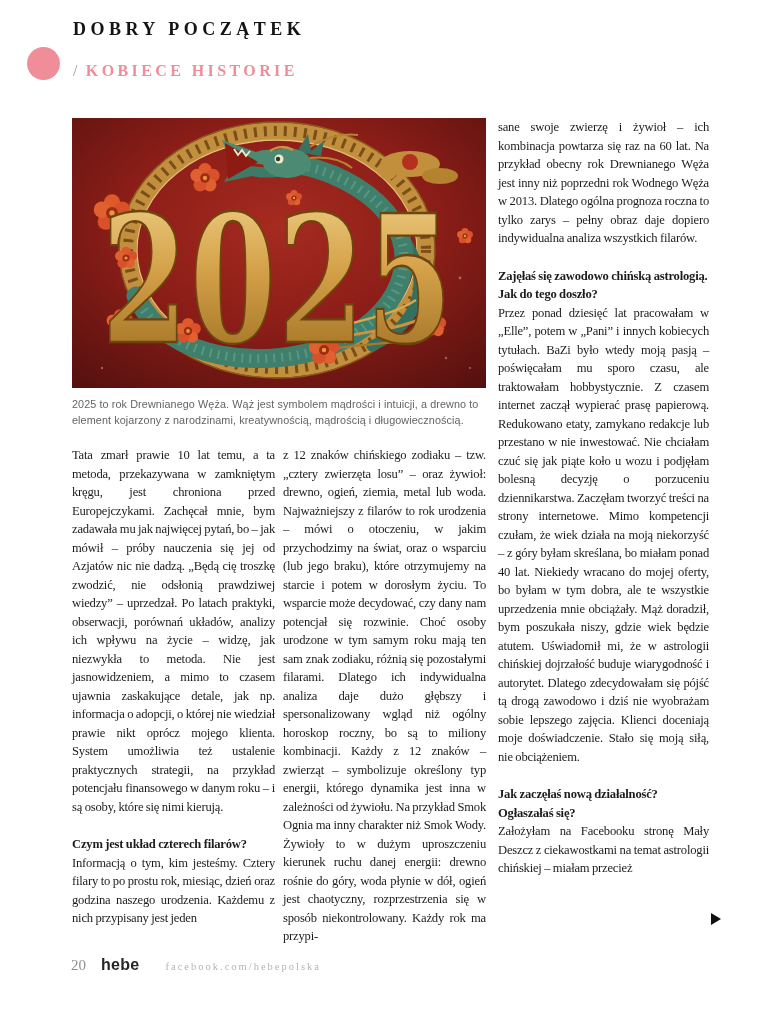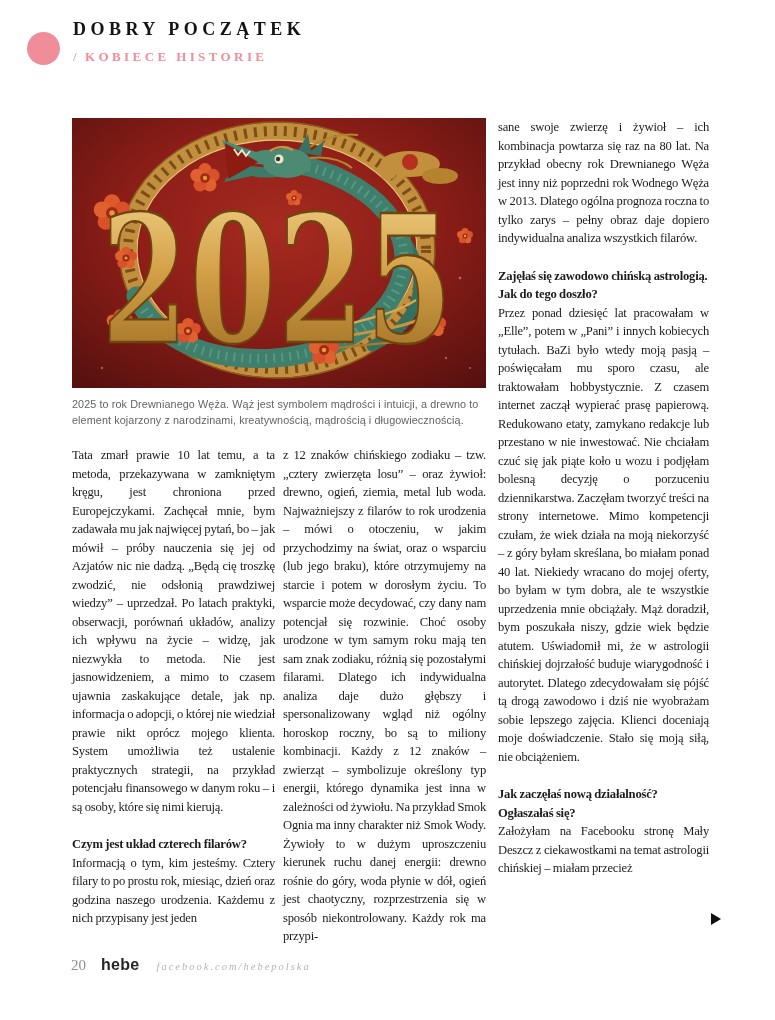--- a/index.html
+++ b/index.html
@@ -5,21 +5,21 @@
   html,body{margin:0;padding:0;}
   body{
     width:775px;height:1020px;position:relative;background:#ffffff;
     font-family:"Liberation Serif", serif;color:#1c1c1c;overflow:hidden;
   }
   
   .header{position:absolute;top:19px;left:27px;display:flex;align-items:flex-end;}
   .brand-dot{width:33px;height:33px;border-radius:50%;background:#ef8e99;margin-top:3px;flex:0 0 auto;}
   .header-text{margin-left:13px;}
   .section-title{font-size:18px;font-weight:bold;letter-spacing:4.5px;color:#141414;line-height:1.2;}
-  .subsection{margin-top:8px;font-size:13px;font-weight:bold;letter-spacing:3.4px;color:#ef8e99;}
+  .subsection{margin-top:21px;font-size:16px;font-weight:bold;letter-spacing:3.4px;color:#ef8e99;}
   .subsection .slash{color:#9b9b9b;font-weight:normal;margin-right:5px;}
   
   .main{position:absolute;top:118px;left:72px;width:637px;display:flex;}
   .left-wrap{width:414px;flex:0 0 auto;}
   .figure svg{display:block;}
   .caption{
     margin-top:8px;font-family:"Liberation Sans", sans-serif;font-size:10.8px;
     color:#646464;line-height:16px;letter-spacing:0.1px;
   }
   .cols{display:flex;margin-top:18px;gap:8px;}
@@ -28,21 +28,21 @@
     letter-spacing:-0.2px;word-spacing:-0.4px;
   }
   .col-1,.col-2{width:203px;flex:0 0 auto;}
   .col-3{width:211px;flex:0 0 auto;margin-left:12px;}
   .bodycol p{margin:0;}
   .qhead{font-weight:bold;margin-top:19px !important;text-align:left;}
   
   .footer{position:absolute;top:956px;left:71px;display:flex;align-items:baseline;}
   .page-num{font-size:15px;color:#8f8f8f;}
   .logo{font-family:"Liberation Sans", sans-serif;font-weight:bold;font-size:16px;color:#262626;margin-left:15px;letter-spacing:0.3px;}
-  .footer-url{margin-left:17px;font-size:10.5px;color:#b4b4b4;letter-spacing:2px;font-style:italic;}
+  .footer-url{margin-left:26px;font-size:10.5px;color:#b4b4b4;letter-spacing:2px;}
   
   .next-arrow{
     position:absolute;top:913px;left:711px;width:0;height:0;
     border-left:10px solid #111;border-top:6.5px solid transparent;border-bottom:6.5px solid transparent;
   }
 </style>
 </head>
 <body>
 
 <div class="header">
@@ -153,21 +153,21 @@
         <p class="qhead">Czym jest układ czterech filarów?</p>
         <p>Informacją o tym, kim jesteśmy. Cztery filary to po prostu rok, miesiąc, dzień oraz godzina naszego urodzenia. Każdemu z nich przypisany jest jeden</p>
       </div>
       <div class="bodycol col-2">
         <p>z 12 znaków chińskiego zodiaku – tzw. „cztery zwierzęta losu” – oraz żywioł: drewno, ogień, ziemia, metal lub woda. Najważniejszy z filarów to rok urodzenia – mówi o otoczeniu, w jakim przychodzimy na świat, oraz o wsparciu (lub jego braku), które otrzymujemy na starcie i potem w dorosłym życiu. To wsparcie może decydować, czy dany nam potencjał się rozwinie. Choć osoby urodzone w tym samym roku mają ten sam znak zodiaku, różnią się pozostałymi filarami. Dlatego ich indywidualna analiza daje dużo głębszy i spersonalizowany wgląd niż ogólny horoskop roczny, bo są to miliony kombinacji. Każdy z 12 znaków – zwierząt – symbolizuje określony typ energii, którego dynamika jest inna w zależności od żywiołu. Na przykład Smok Ognia ma inny charakter niż Smok Wody. Żywioły to w dużym uproszczeniu kierunek ruchu danej energii: drewno rośnie do góry, woda płynie w dół, ogień jest chaotyczny, rozprzestrzenia się w sposób niekontrolowany. Każdy rok ma przypi-</p>
       </div>
     </div>
   </div>
 
   <div class="bodycol col-3">
-    <p>sane swoje zwierzę i żywioł – ich kombinacja powtarza się raz na 80 lat. Na przykład obecny rok Drewnianego Węża jest inny niż poprzedni rok Wodnego Węża w 2013. Dlatego ogólna prognoza roczna to tylko zarys – pełny obraz daje dopiero indywidualna analiza wszystkich filarów.</p>
+    <p>sane swoje zwierzę i żywioł – ich kombinacja powtarza się raz na 60 lat. Na przykład obecny rok Drewnianego Węża jest inny niż poprzedni rok Wodnego Węża w 2013. Dlatego ogólna prognoza roczna to tylko zarys – pełny obraz daje dopiero indywidualna analiza wszystkich filarów.</p>
     <p class="qhead">Zajęłaś się zawodowo chińską astrologią. Jak do tego doszło?</p>
     <p>Przez ponad dziesięć lat pracowałam w „Elle”, potem w „Pani” i innych kobiecych tytułach. BaZi było wtedy moją pasją – poświęcałam mu sporo czasu, ale traktowałam hobbystycznie. Z czasem internet zaczął wypierać prasę papierową. Redukowano etaty, zamykano redakcje lub przestano w nie inwestować. Nie chciałam czuć się jak piąte koło u wozu i podjęłam bolesną decyzję o porzuceniu dziennikarstwa. Zaczęłam tworzyć treści na strony internetowe. Mimo kompetencji czułam, że wiek działa na moją niekorzyść – z góry byłam skreślana, bo miałam ponad 40 lat. Niekiedy wracano do mojej oferty, bo byłam w tym dobra, ale te wszystkie uprzedzenia mnie obciążały. Mąż doradził, bym poszukała niszy, gdzie wiek będzie atutem. Uświadomił mi, że w astrologii chińskiej dojrzałość buduje wiarygodność i autorytet. Dlatego zdecydowałam się pójść tą drogą zawodowo i dziś nie wyobrażam sobie lepszego zajęcia. Klienci doceniają moje doświadczenie. Stało się moją siłą, nie obciążeniem.</p>
     <p class="qhead">Jak zaczęłaś nową działalność? Ogłaszałaś się?</p>
     <p>Założyłam na Facebooku stronę Mały Deszcz z ciekawostkami na temat astrologii chińskiej – miałam przecież</p>
   </div>
 </div>
 
 <div class="next-arrow"></div>
 
 <div class="footer">

